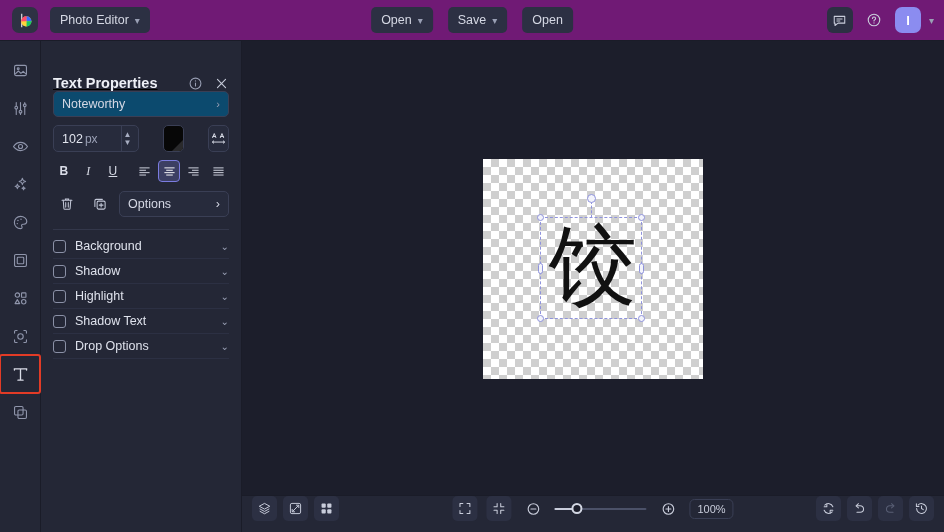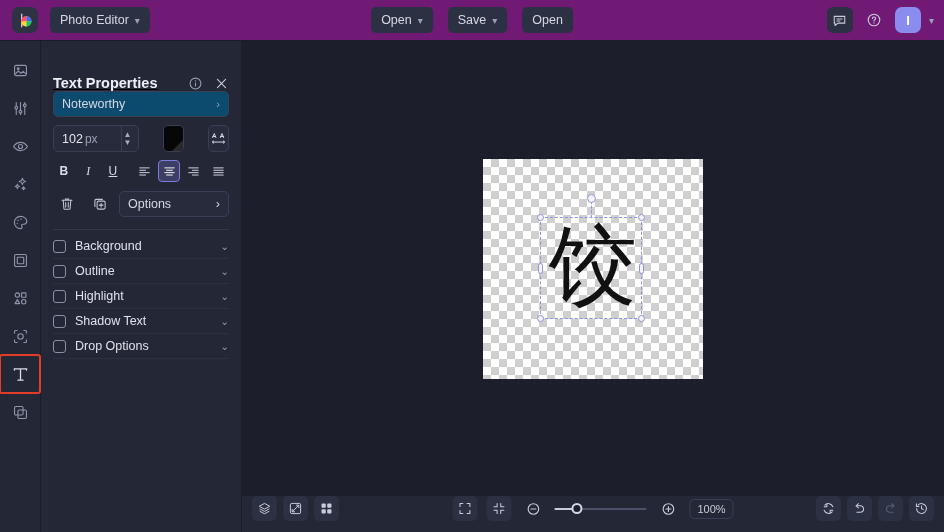--- a/index.html
+++ b/index.html
@@ -484,21 +484,21 @@
       <div class="sep"></div>
 
       <div class="checks">
         <div class="check-row">
           <span class="cbox"></span>
           <span class="check-label">Background</span>
           <span class="check-chev">⌄</span>
         </div>
         <div class="check-row">
           <span class="cbox"></span>
-          <span class="check-label">Outline</span>
+          <span class="check-label">Shadow</span>
           <span class="check-chev">⌄</span>
         </div>
         <div class="check-row">
           <span class="cbox"></span>
           <span class="check-label">Highlight</span>
           <span class="check-chev">⌄</span>
         </div>
         <div class="check-row">
           <span class="cbox"></span>
           <span class="check-label">Shadow Text</span>

